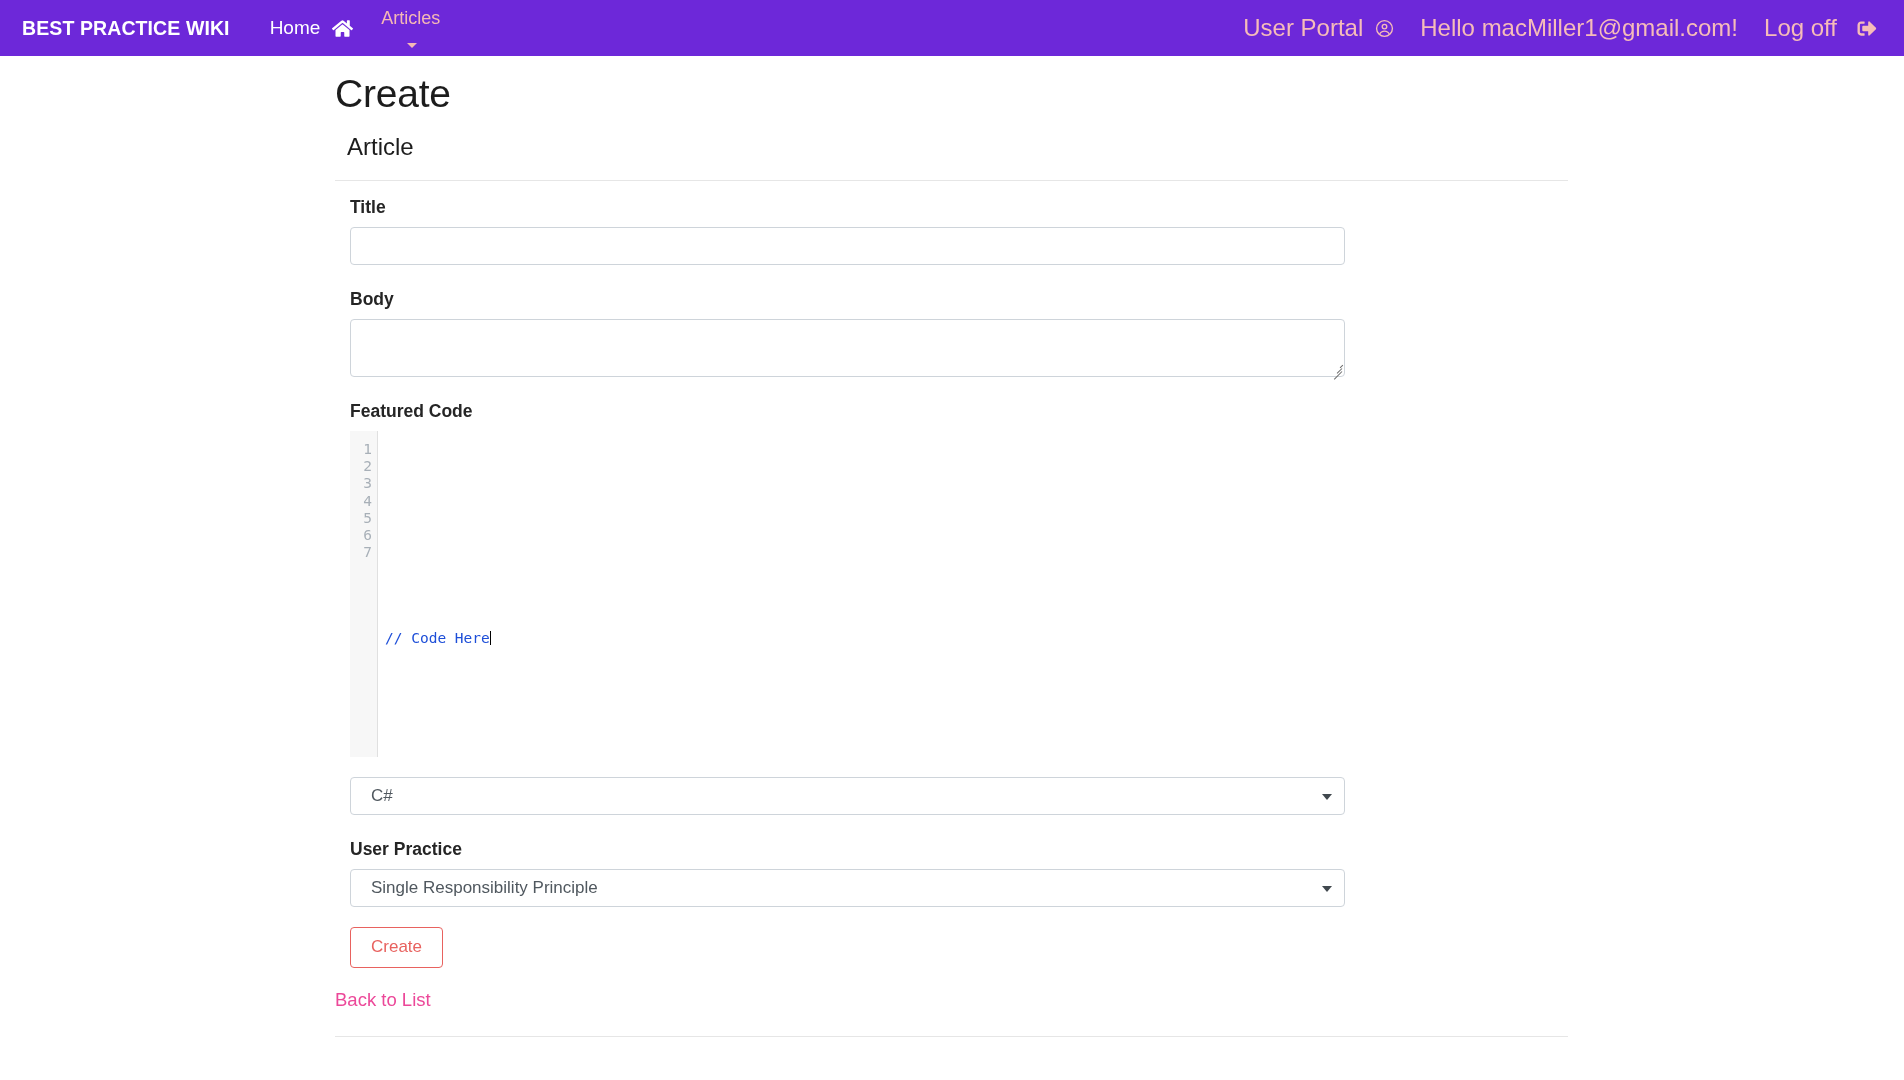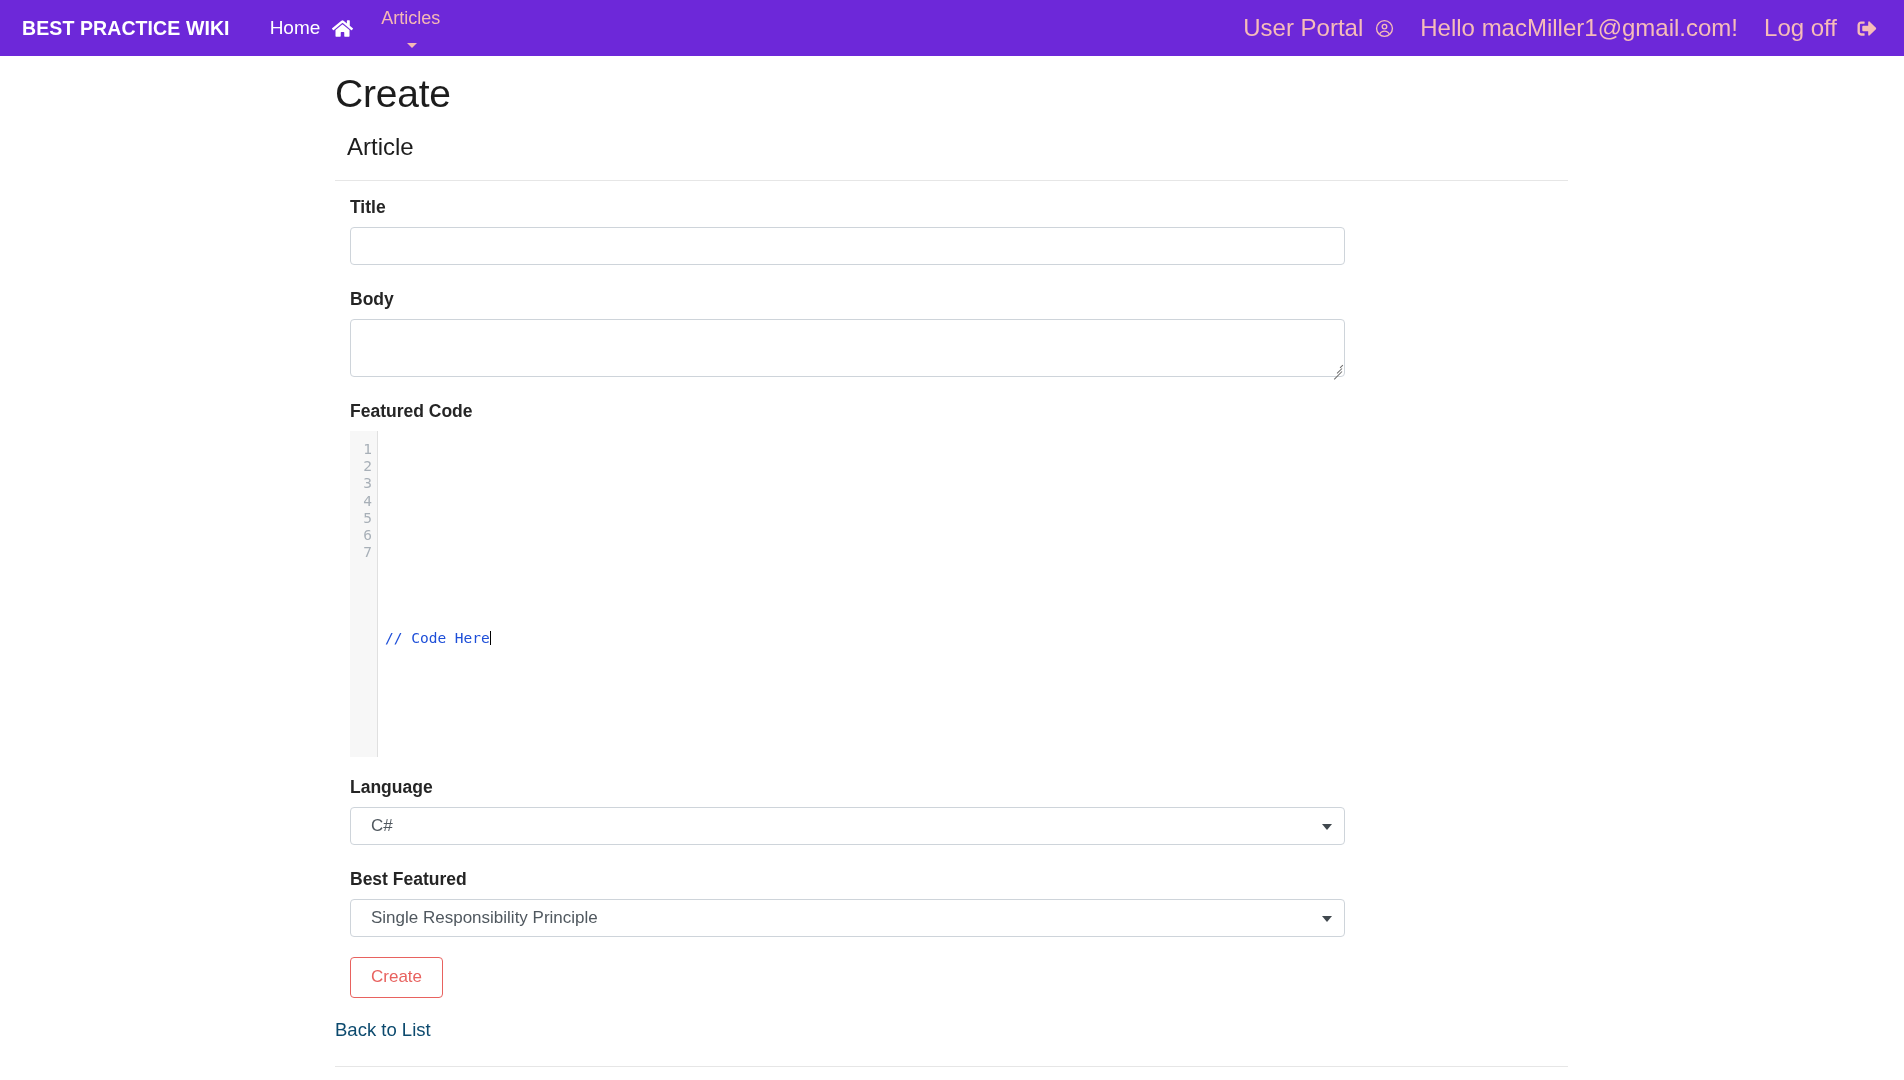--- a/index.html
+++ b/index.html
@@ -211,21 +211,21 @@
     color: #e8625f;
     border-radius: 4px;
     font-size: 17px;
     padding: 8px 20px 9px 20px;
     font-family: "Liberation Sans", sans-serif;
     cursor: pointer;
     line-height: 1.3;
   }
   .back-link {
     display: inline-block;
-    color: #0c4a6e;
+    color: #ec4899;
     font-size: 18.5px;
     text-decoration: none;
     cursor: pointer;
   }
   .back-wrap { padding-left: 0px; padding-top: 21px; }
   hr.bottom-divider {
     border: 0;
     border-top: 1px solid #e6e6e6;
     margin: 25px 0 0 0;
     width: 1233px;
@@ -336,34 +336,33 @@
           <div class="ln"></div>
           
         </div>
       </div>
     </div>
 
     <div class="spacer-20"></div>
 
     
     <div class="form-group">
-      <label class="form-label">Language</label>
       <div class="select-holder">
         <select class="form-control">
           <option>C#</option>
         </select>
         <span class="select-arrow"></span>
       </div>
     </div>
 
     <div class="spacer-24"></div>
 
     
     <div class="form-group">
-      <label class="form-label">Best Featured</label>
+      <label class="form-label">User Practice</label>
       <div class="select-holder">
         <select class="form-control">
           <option>Single Responsibility Principle</option>
         </select>
         <span class="select-arrow"></span>
       </div>
     </div>
 
     <div class="spacer-20"></div>
 

